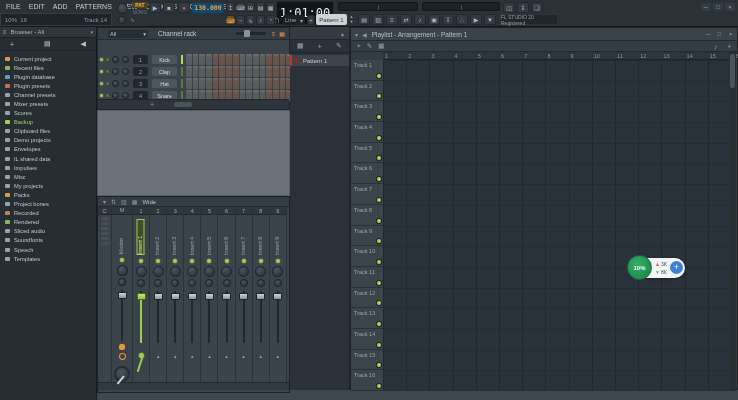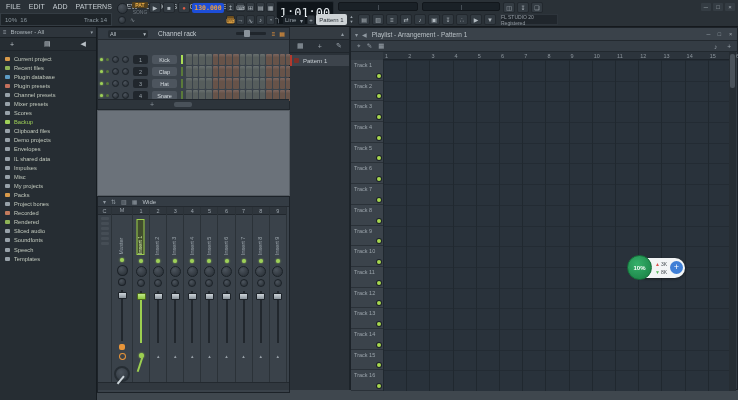--- a/index.html
+++ b/index.html
@@ -15,21 +15,21 @@
       display:flex;align-items:center;justify-content:space-between;padding:0 4px;}
   #hint-panel span{font-size:6px;color:#8d99a1;}
   .knob{border-radius:50%;background:radial-gradient(circle at 35% 30%,#4c545d,#31383f 70%);
       border:1px solid #1c2228;}
   .tbtn{background:#333b42;border:1px solid #22282e;border-radius:2px;color:#b2bac0;
       font-size:6px;display:flex;align-items:center;justify-content:center;}
   .tbtn.lit{background:#6b4d1e;color:#f2b14e;}
   #patsong{left:132px;top:2px;width:16px;}
   #pat-label{font-size:5px;font-weight:bold;color:#f5b54a;background:#53401d;border-radius:1px;text-align:center;}
   #song-label{font-size:5px;color:#6e777f;text-align:center;margin-top:1px;}
-  #tempo-display{left:192px;top:3px;width:32px;height:10px;background:#1d4ed8;border-radius:2px;
+  #tempo-display{left:192px;top:3px;width:32px;height:10px;background:#0c4a6e;border-radius:2px;
       color:#efa03c;font-size:6.5px;font-weight:bold;display:flex;align-items:center;justify-content:center;
       font-family:"DejaVu Sans Mono",monospace;}
   #time-display{left:276px;top:1px;width:58px;height:24px;background:#0f151a;border:1px solid #232a30;
       border-radius:2px;color:#e9eff3;font-size:12px;display:flex;align-items:center;justify-content:center;
       font-family:"DejaVu Sans Mono",monospace;}
   .pos-bar{top:2px;height:9px;background:#1a2127;border:1px solid #12171c;border-radius:2px;}
   .pos-bar i{position:absolute;left:50%;top:2px;width:1px;height:5px;background:#454d55;}
   #snap-select{left:283px;top:15px;width:22px;height:10px;background:#1a2127;border-radius:2px;
       color:#9aa3ab;font-size:6px;display:flex;align-items:center;justify-content:space-between;padding:0 2px;}
   #pattern-box{left:316px;top:14px;width:31px;height:11px;background:#ced3d6;border-radius:2px;

